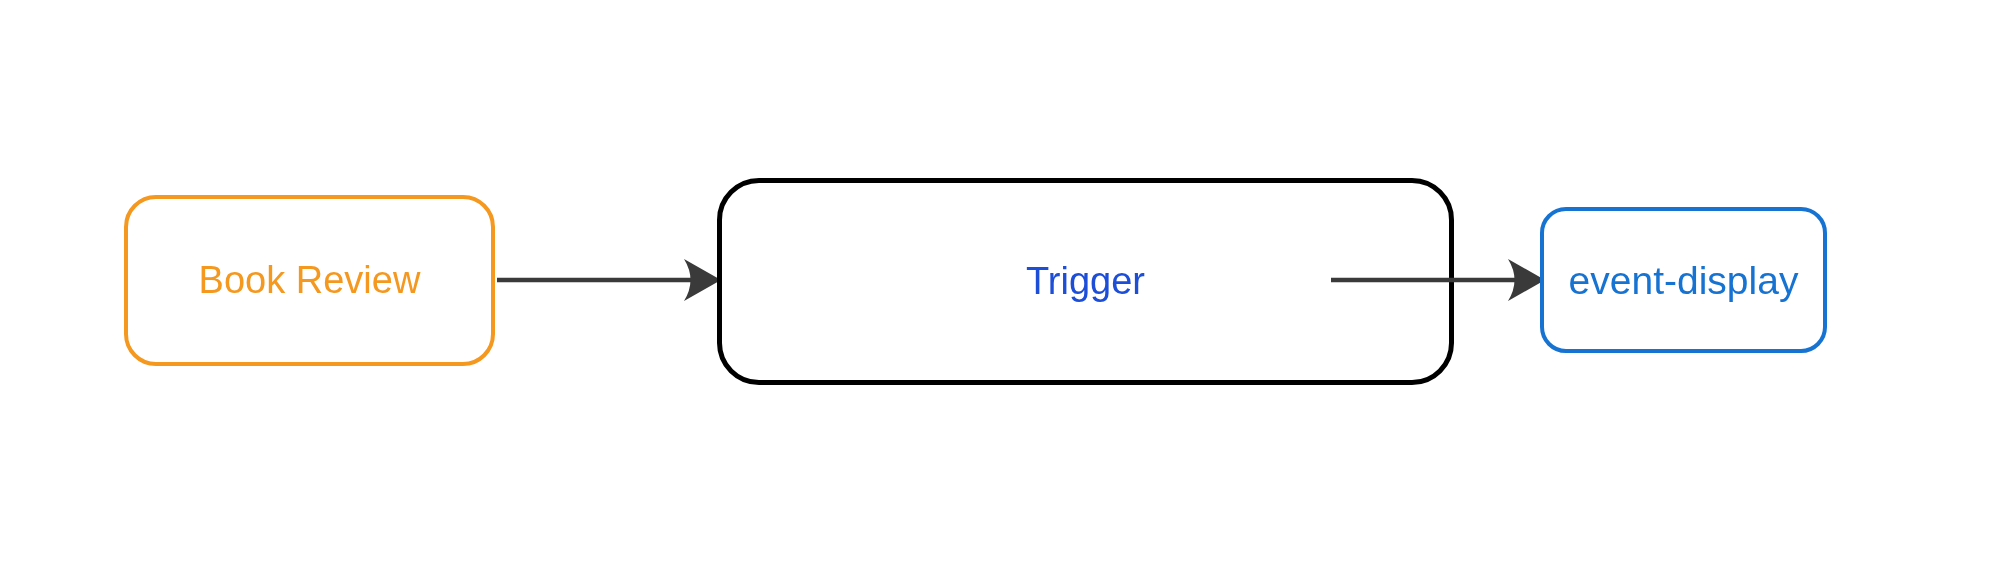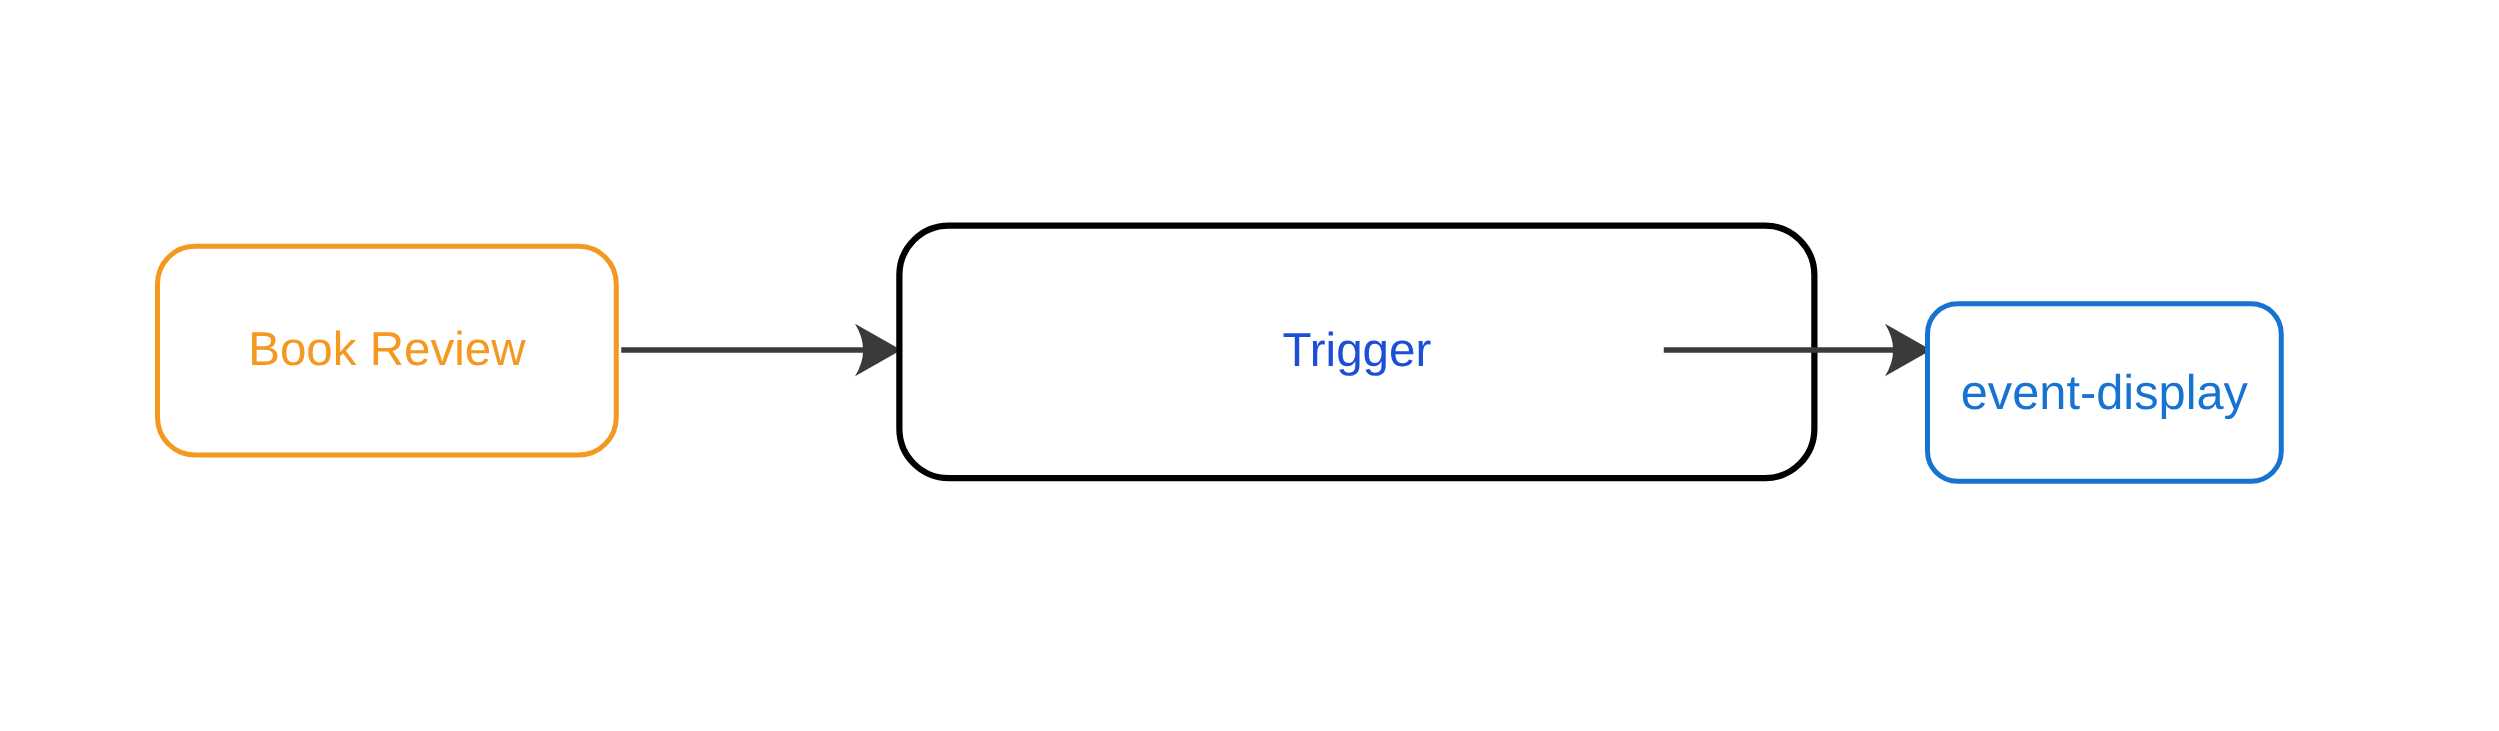--- a/index.html
+++ b/index.html
@@ -39,21 +39,20 @@
     border: 5px solid #000000;
     border-radius: 42px;
     color: #1d4ed8;
   }
   .node-sink {
     left: 1540px; top: 207px; width: 287px; height: 146px;
     border: 4px solid #1673d2;
     border-radius: 26px;
     color: #1673d2;
     font-size: 39px;
-    margin-top: 34px;
   }
   .edge {
     position: absolute;
     top: 252px;
     height: 56px;
   }
   .edge-1 { left: 496px; width: 226px; }
   .edge-2 { left: 1330px; width: 216px; }
   .edge svg { display: block; width: 100%; height: 100%; }
   .edge line { stroke: #3a3a3a; stroke-width: 4.5; }

